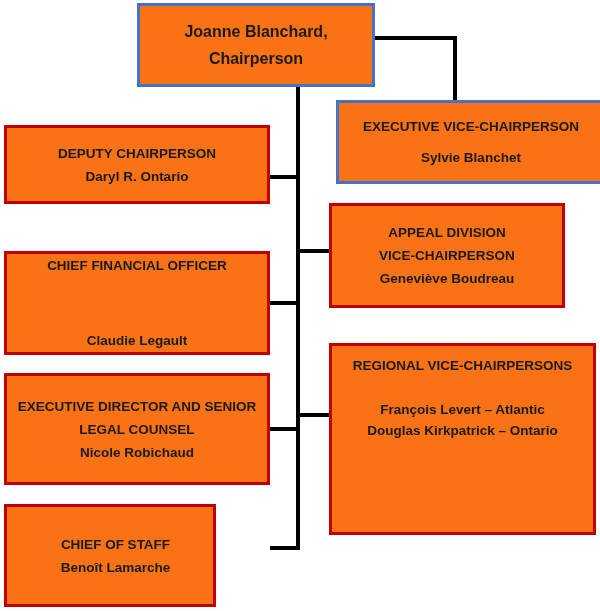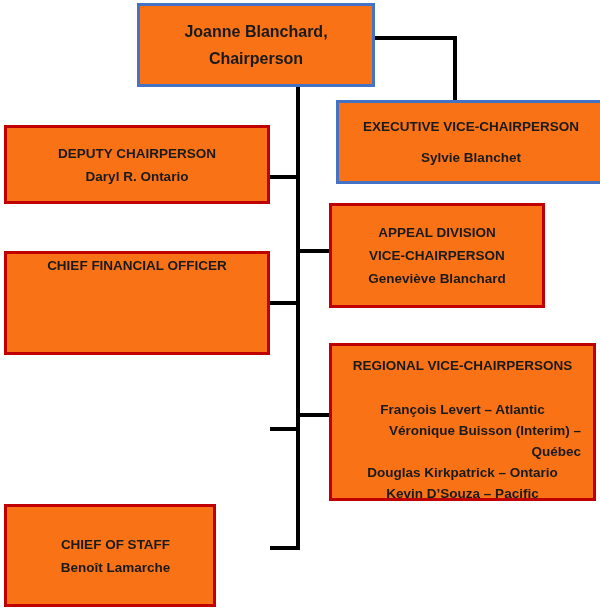--- a/index.html
+++ b/index.html
@@ -47,21 +47,20 @@
     justify-content: flex-start;
     padding-top: 9px;
   }
   .box.regional .rtitle {
     line-height: 21px;
     margin-bottom: 23px;
   }
   .box.regional .member {
     line-height: 21px;
     padding: 0 12px;
-    text-align: right;
   }
 </style>
 </head>
 <body>
 
 <div class="canvas">
 
   <div class="connector" style="left:296px; top:87px;  width:4px;  height:463px;"></div>
   <div class="connector" style="left:373px; top:36px;  width:84px; height:4px;"></div>
   <div class="connector" style="left:453px; top:36px;  width:4px;  height:64px;"></div>
@@ -80,37 +79,41 @@
   <div class="box blue" style="left:336px; top:100px; width:270px; height:84px;gap:8px;">
     <div class="bline">EXECUTIVE VICE-CHAIRPERSON</div>
     <div class="bline">Sylvie Blanchet</div>
   </div>
 
   <div class="box red" style="left:4px; top:125px; width:266px; height:79px;">
     <div class="bline">DEPUTY CHAIRPERSON</div>
     <div class="bline">Daryl R. Ontario</div>
   </div>
 
-  <div class="box red" style="left:329px; top:203px; width:216px; height:105px;">
+  <div class="box red" style="left:329px; top:203px; width:236px; height:105px;">
     <div class="bline">APPEAL DIVISION</div>
     <div class="bline">VICE-CHAIRPERSON</div>
-    <div class="bline">Geneviève Blanchard</div>
+    <div class="bline">Geneviève Boudreau</div>
   </div>
 
   <div class="box red" style="left:4px; top:251px; width:266px; height:104px;justify-content:space-between;">
     <div class="bline">CHIEF FINANCIAL OFFICER</div>
+    <div class="bline">Claudie Legault</div>
   </div>
 
+  <div class="box red" style="left:4px; top:373px; width:266px; height:112px;">
+    <div class="bline">EXECUTIVE DIRECTOR AND SENIOR</div>
+    <div class="bline">LEGAL COUNSEL</div>
+    <div class="bline">Nicole Robichaud</div>
+  </div>
 
-  <div class="box red regional" style="left:329px; top:343px; width:267px; height:158px;">
+  <div class="box red regional" style="left:329px; top:343px; width:267px; height:192px;">
     <div class="bline rtitle">REGIONAL VICE-CHAIRPERSONS</div>
     <div class="bline member">François Levert – Atlantic</div>
-    <div class="bline member">Véronique Buisson (Interim) – Québec</div>
     <div class="bline member">Douglas Kirkpatrick – Ontario</div>
-    <div class="bline member">Kevin D’Souza – Pacific</div>
   </div>
 
   <div class="box red" style="left:4px; top:504px; width:212px; height:103px;padding-left:11px;">
     <div class="bline">CHIEF OF STAFF</div>
     <div class="bline">Benoît Lamarche</div>
   </div>
 
 </div>
 
 </body></html>

